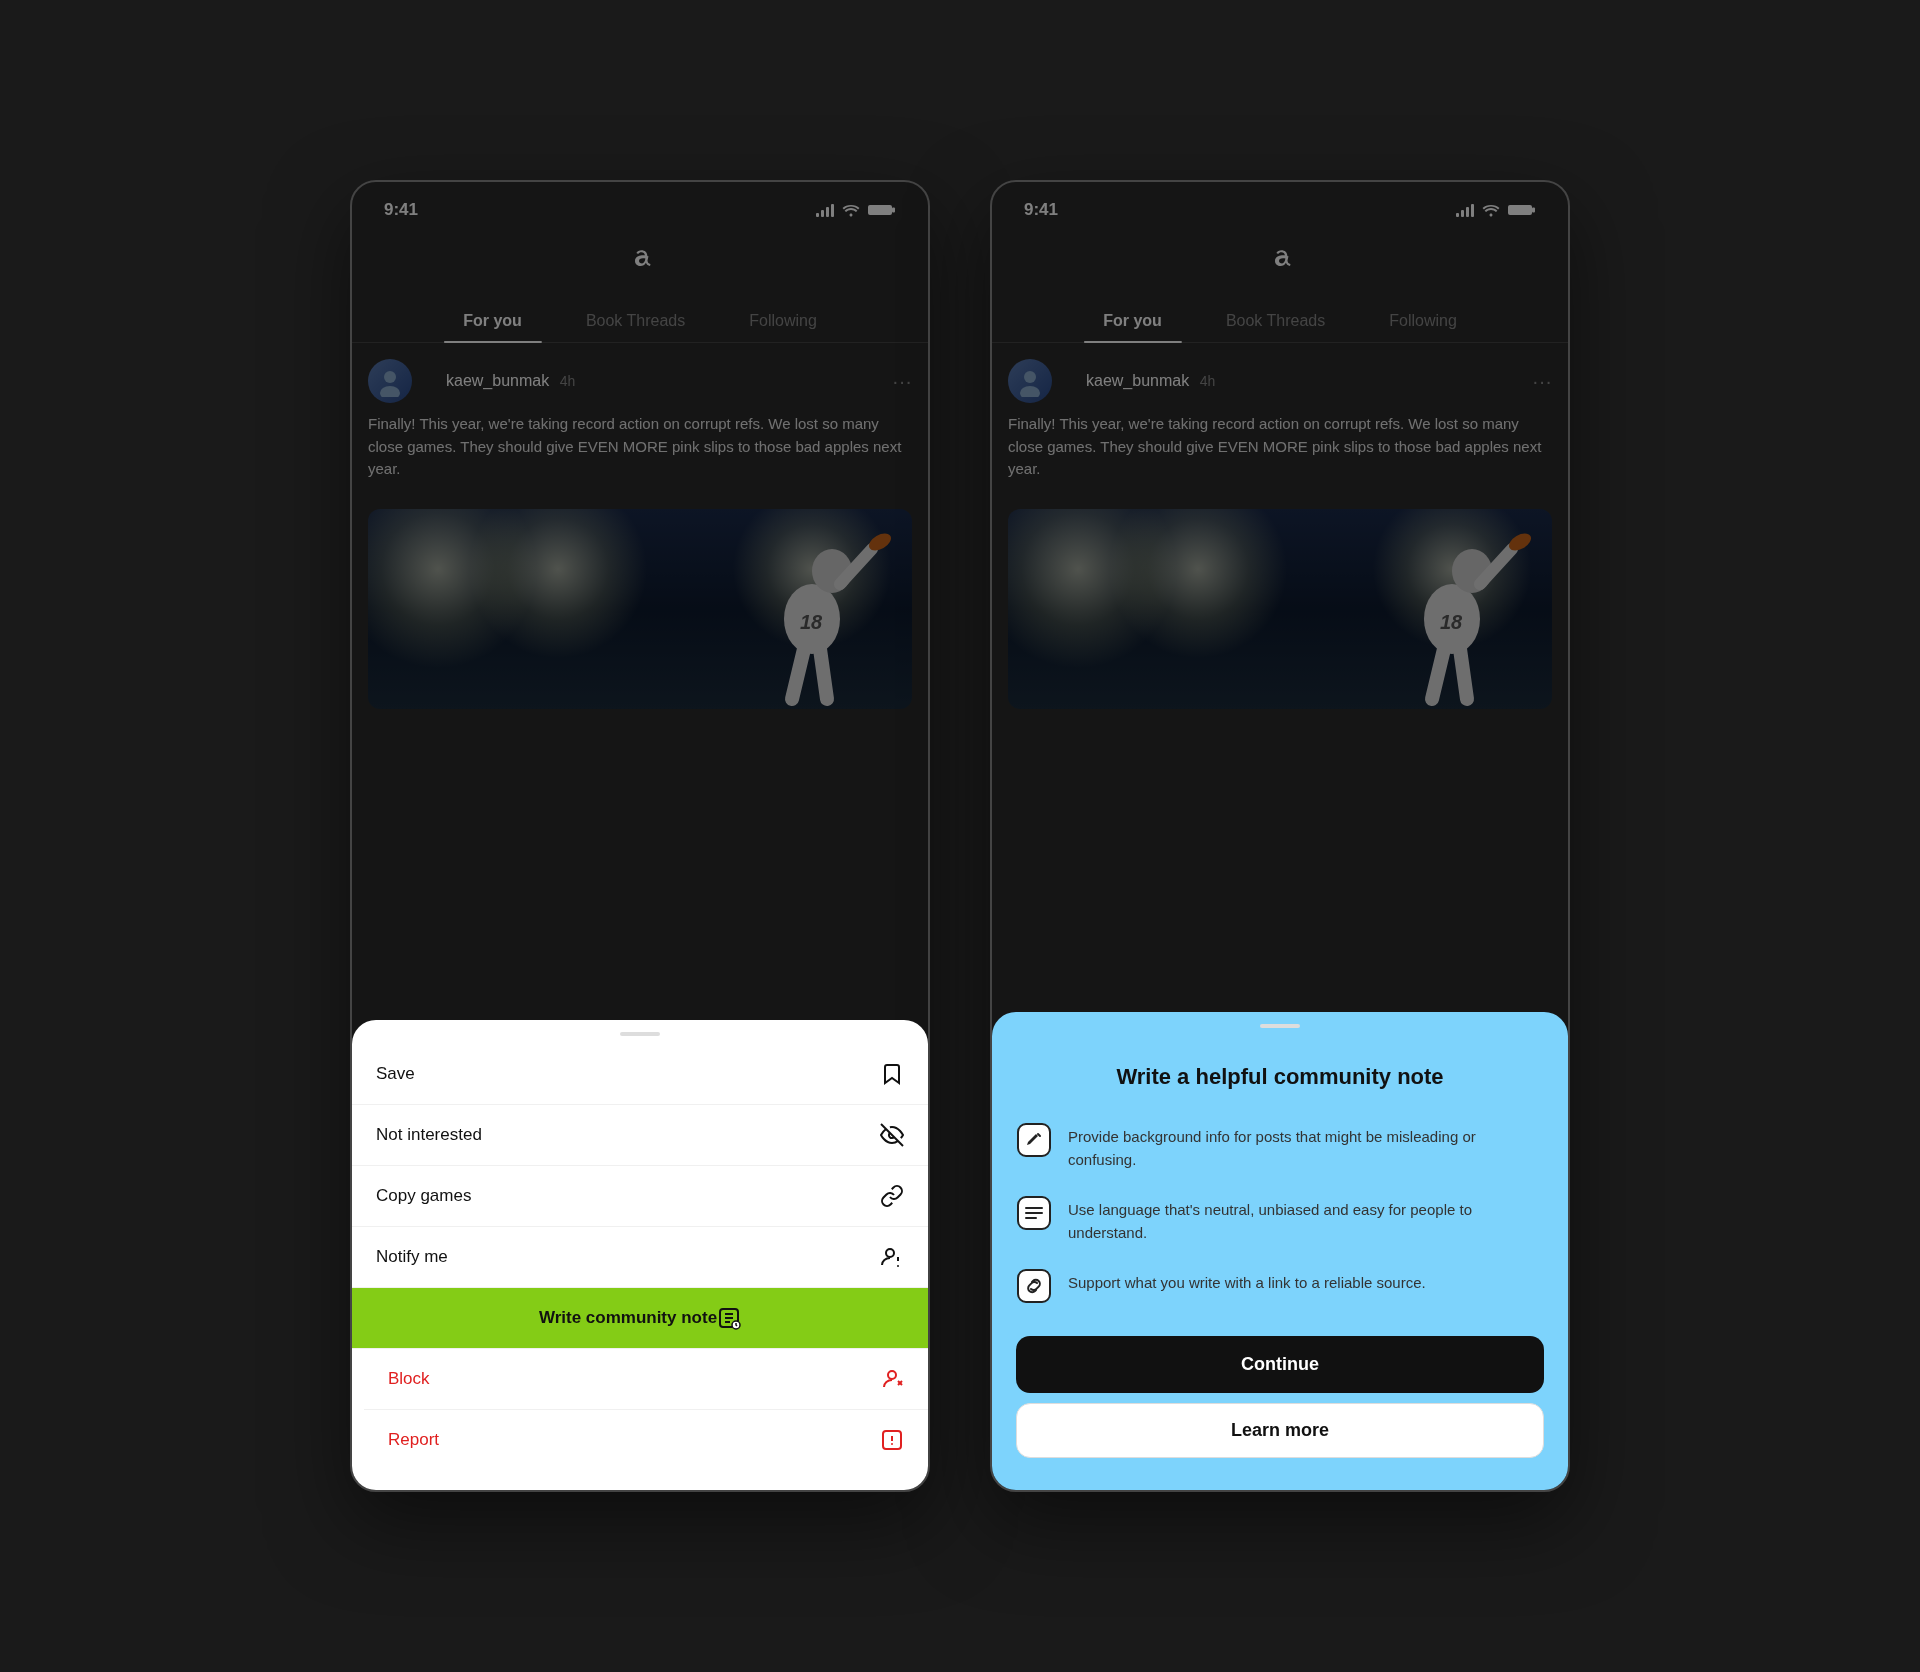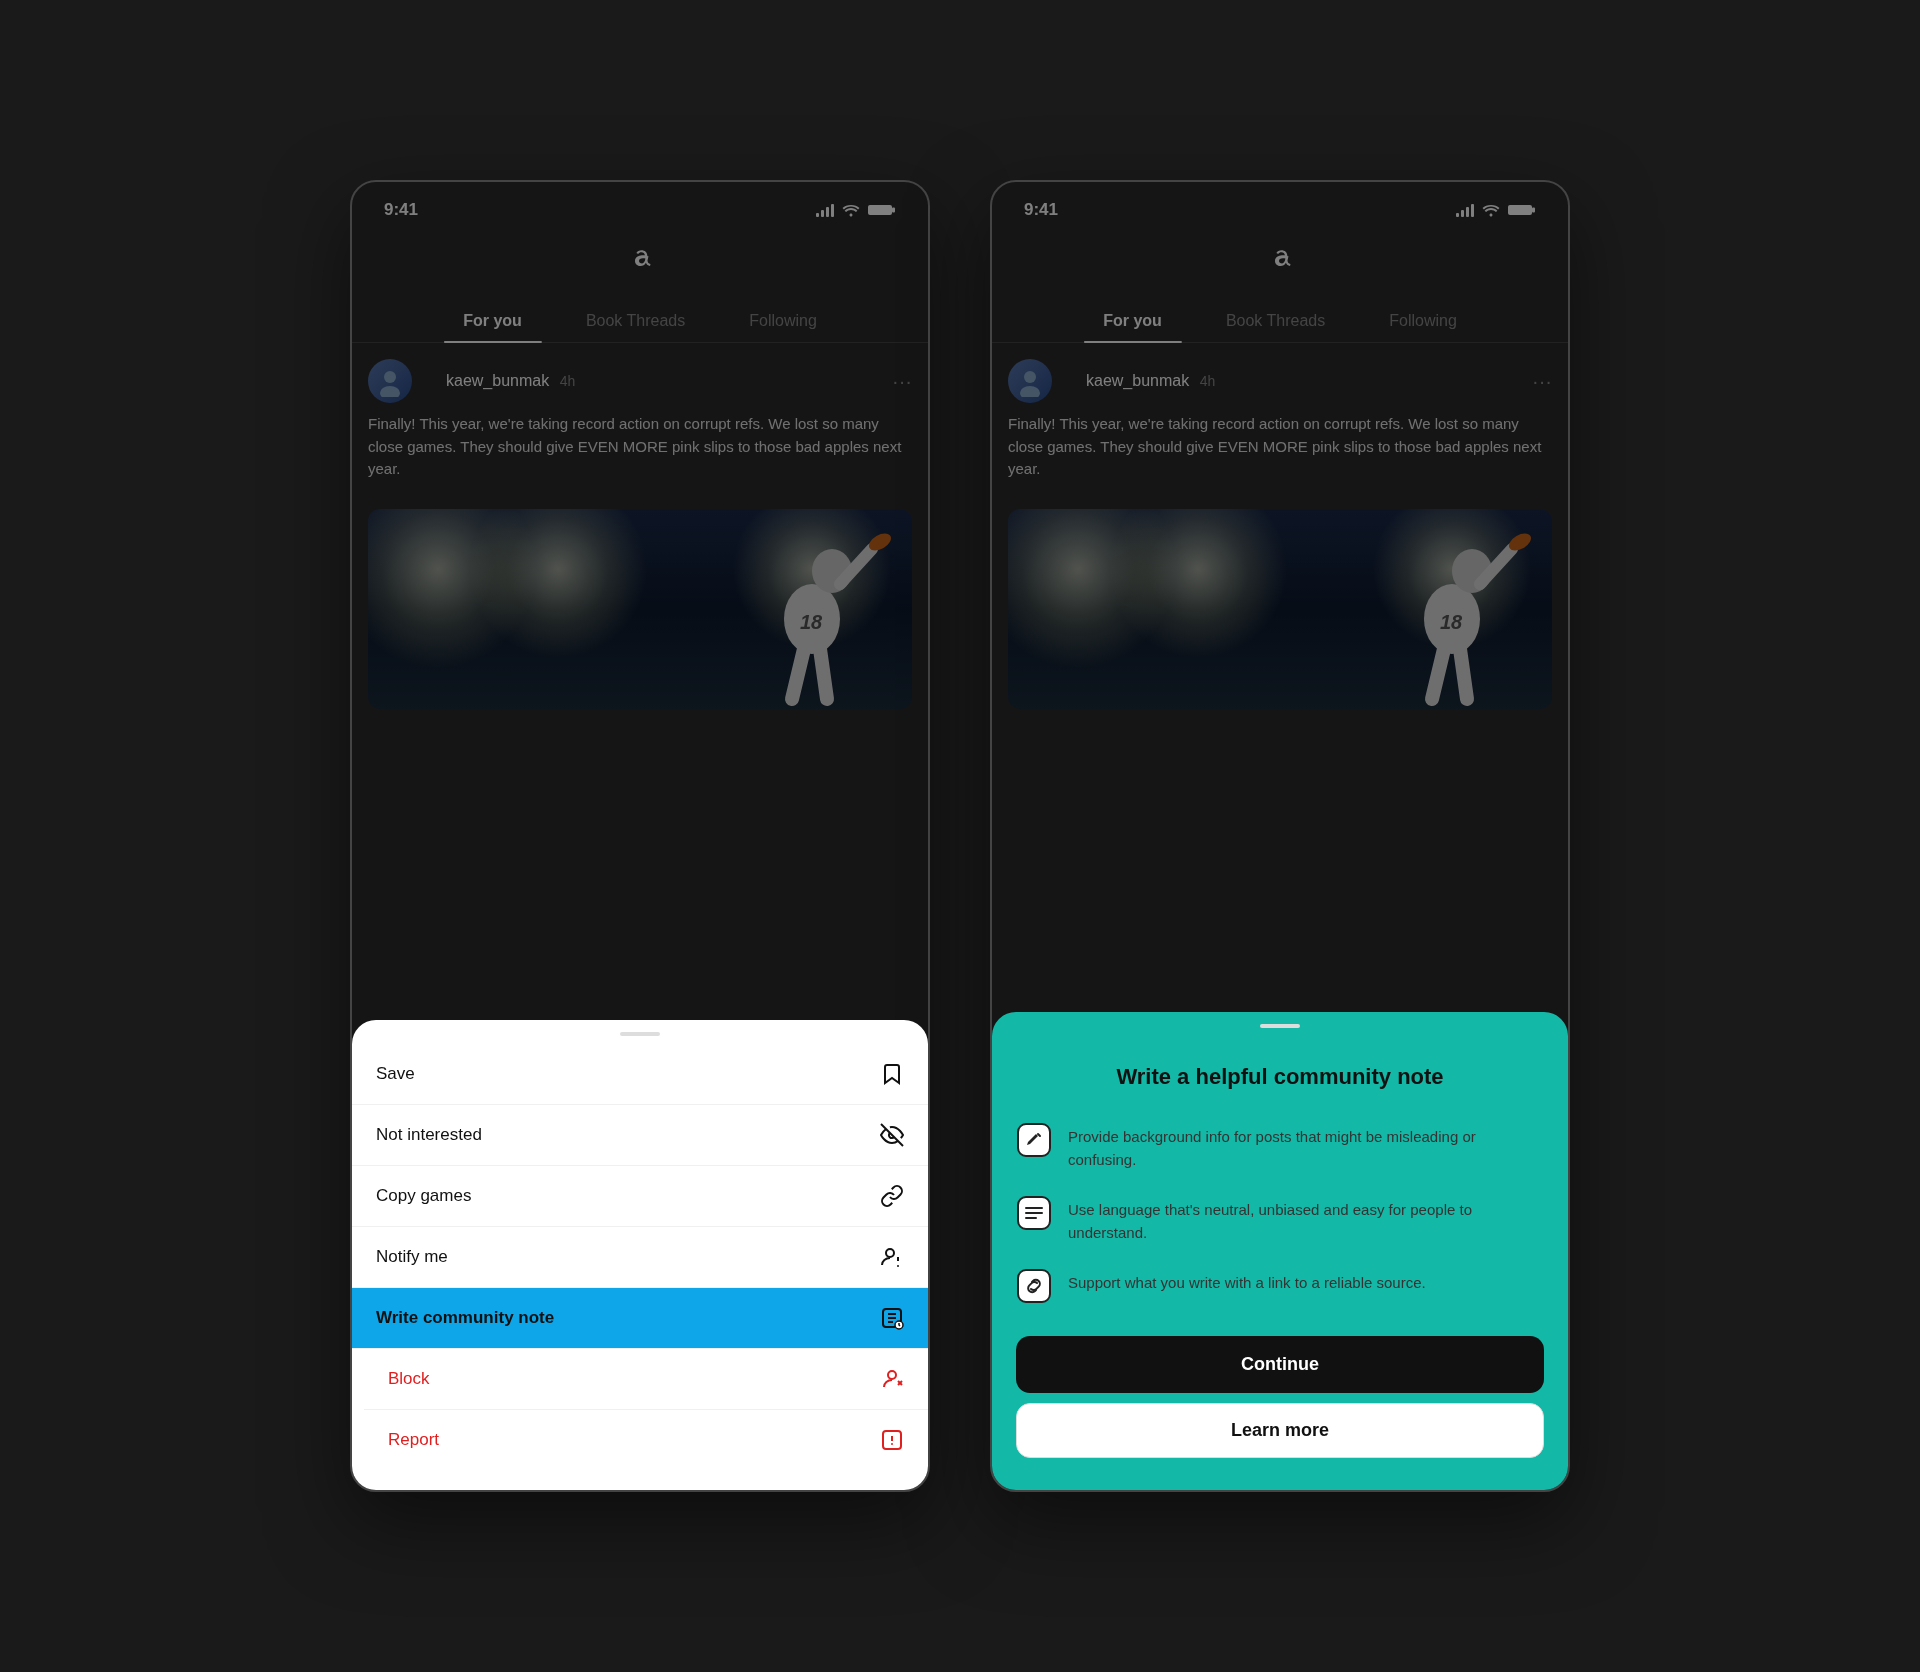--- a/index.html
+++ b/index.html
@@ -232,21 +232,21 @@
       color: #e02020;
       margin-left: 12px;
     }
 
     
     .community-sheet {
       position: absolute;
       bottom: 0;
       left: 0;
       right: 0;
-      background: #14b8a6;
+      background: #7dd3fc;
       border-radius: 24px 24px 0 0;
       z-index: 20;
       padding: 0 24px 32px;
     }
 
     .community-sheet-title {
       font-size: 22px;
       font-weight: 800;
       text-align: center;
       padding: 28px 16px 20px;
@@ -419,21 +419,21 @@
     <div class="sheet-item">
       <span>Notify me</span>
       <svg class="icon-svg" viewBox="0 0 24 24" fill="none" stroke="#111" stroke-width="2">
         <circle cx="10" cy="8" r="4"></circle>
         <path d="M2 20c0-4 3.6-7 8-7"></path>
         <path d="M18 12v4m0 4h.01"></path>
         <circle cx="18" cy="21" r="1" fill="#111" stroke="none"></circle>
       </svg>
     </div>
 
-    <div class="sheet-item" style="background:#0ea5e9;border-radius:0;">
+    <div class="sheet-item" style="background:#84cc16;border-radius:0;justify-content:center;">
       <span style="font-weight:600;">Write community note</span>
       <svg class="icon-svg" viewBox="0 0 24 24" fill="none" stroke="#111" stroke-width="2">
         <rect x="3" y="3" width="18" height="18" rx="3"></rect>
         <path d="M8 12h8M8 8h8M8 16h5"></path>
         <circle cx="19" cy="19" r="4" fill="white" stroke="#111" stroke-width="1.5"></circle>
         <path d="M19 17v2l1 1" stroke="#111" stroke-width="1.5"></path>
       </svg>
     </div>
 
     <div class="sheet-item red">

